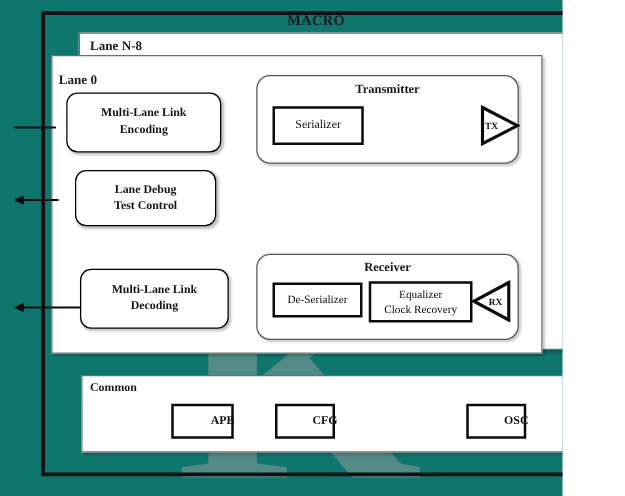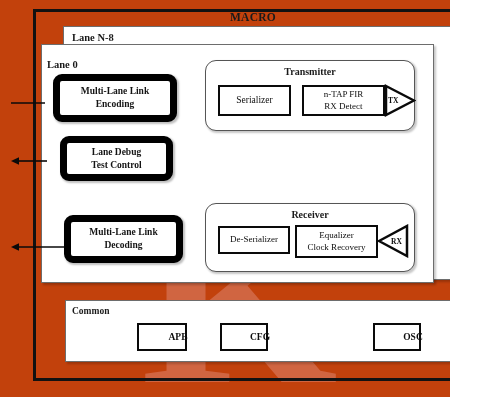--- a/index.html
+++ b/index.html
@@ -8,21 +8,21 @@
     background: #ffffff;
   }
   body {
     font-family: "Liberation Serif", "DejaVu Serif", serif;
   }
 
   #canvas {
     position: relative;
     width: 450px;
     height: 397px;
-    background: #c2410c;
+    background: #0f766e;
     overflow: hidden;
   }
 
   
   .watermark {
     position: absolute;
     pointer-events: none;
     user-select: none;
     z-index: 0;
     opacity: 0.30;
@@ -132,21 +132,21 @@
     top: 306px;
     font-size: 9.5px;
     font-weight: bold;
     color: #1a1a1a;
     z-index: 7;
   }
 
   
   .rblock {
     position: absolute;
-    border: 7px solid #000000;
+    border: 1px solid #000000;
     border-radius: 9px;
     background: #ffffff;
     box-sizing: border-box;
     display: flex;
     align-items: center;
     justify-content: center;
     text-align: center;
     font-size: 9.5px;
     font-weight: bold;
     line-height: 1.35;
@@ -287,26 +287,20 @@
       <span>Decoding</span>
     </span>
   </div>
 
   <div class="grpbox grp-tx">
     <div class="grp-title">Transmitter</div>
   </div>
   <div class="hbox hb-ser">
     <span>Serializer</span>
   </div>
-  <div class="hbox hb-fir">
-    <span>
-      <span>n-TAP FIR</span><br>
-      <span>RX Detect</span>
-    </span>
-  </div>
   <div class="tri-wrap tri-tx">
     <svg width="32" height="33" viewBox="0 0 32 33">
       <polygon points="2,2 30,16.5 2,31" fill="#ffffff" stroke="#0a0a0a" stroke-width="2.5" stroke-linejoin="miter"></polygon>
     </svg>
   </div>
   <div class="tri-label lbl-tx">TX</div>
 
   <div class="grpbox grp-rx">
     <div class="grp-title">Receiver</div>
   </div>

